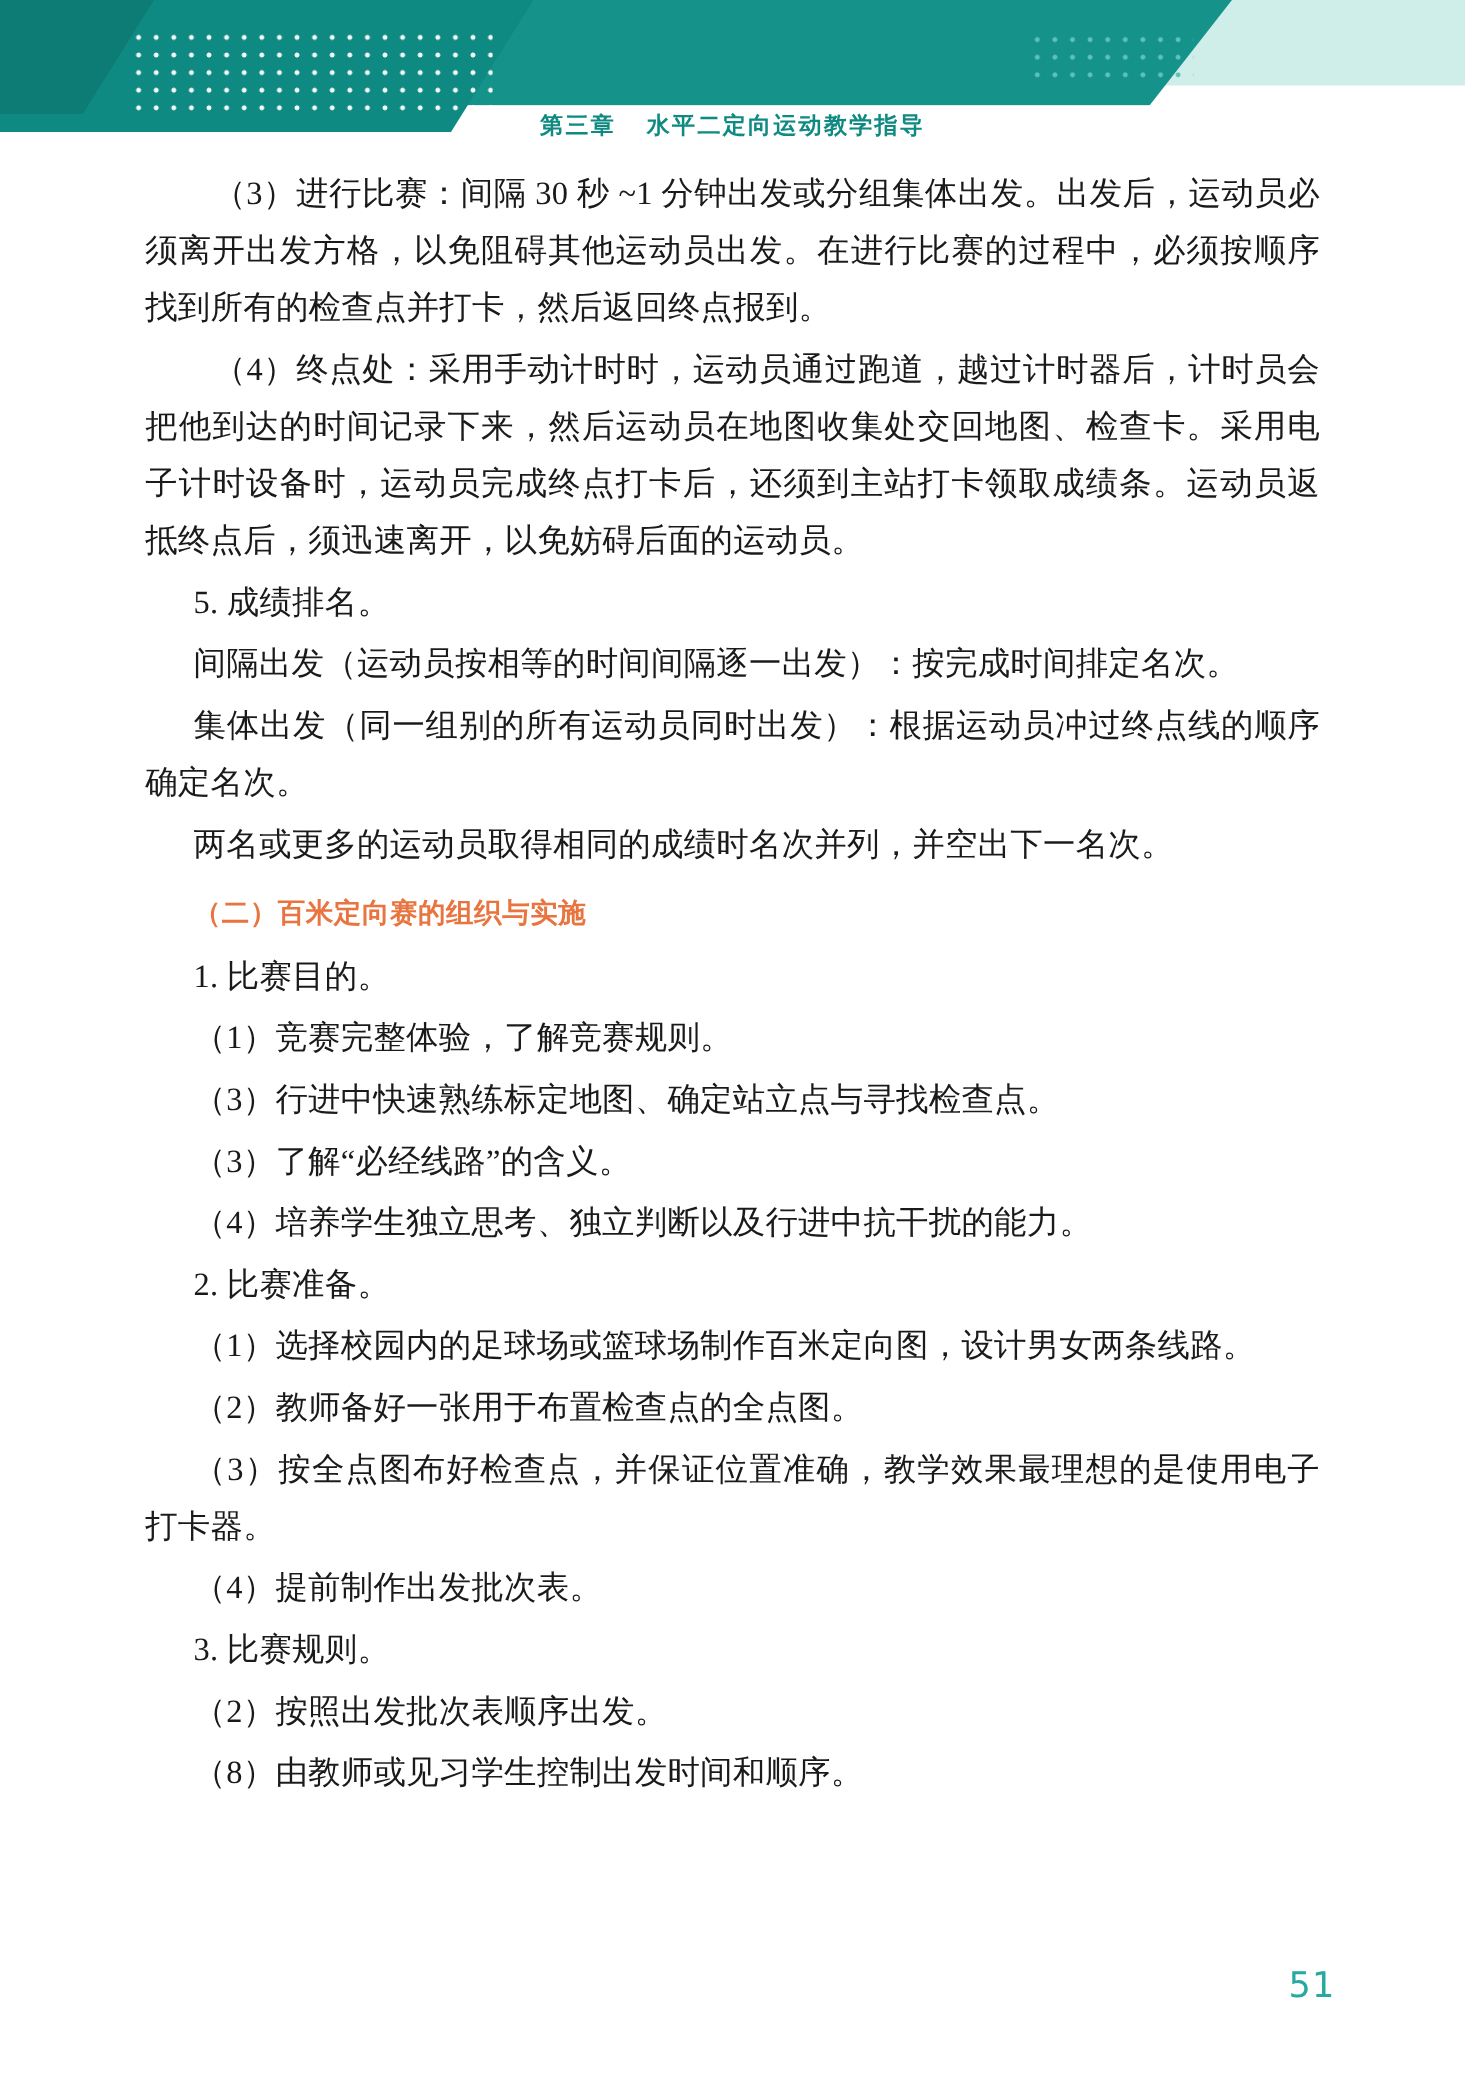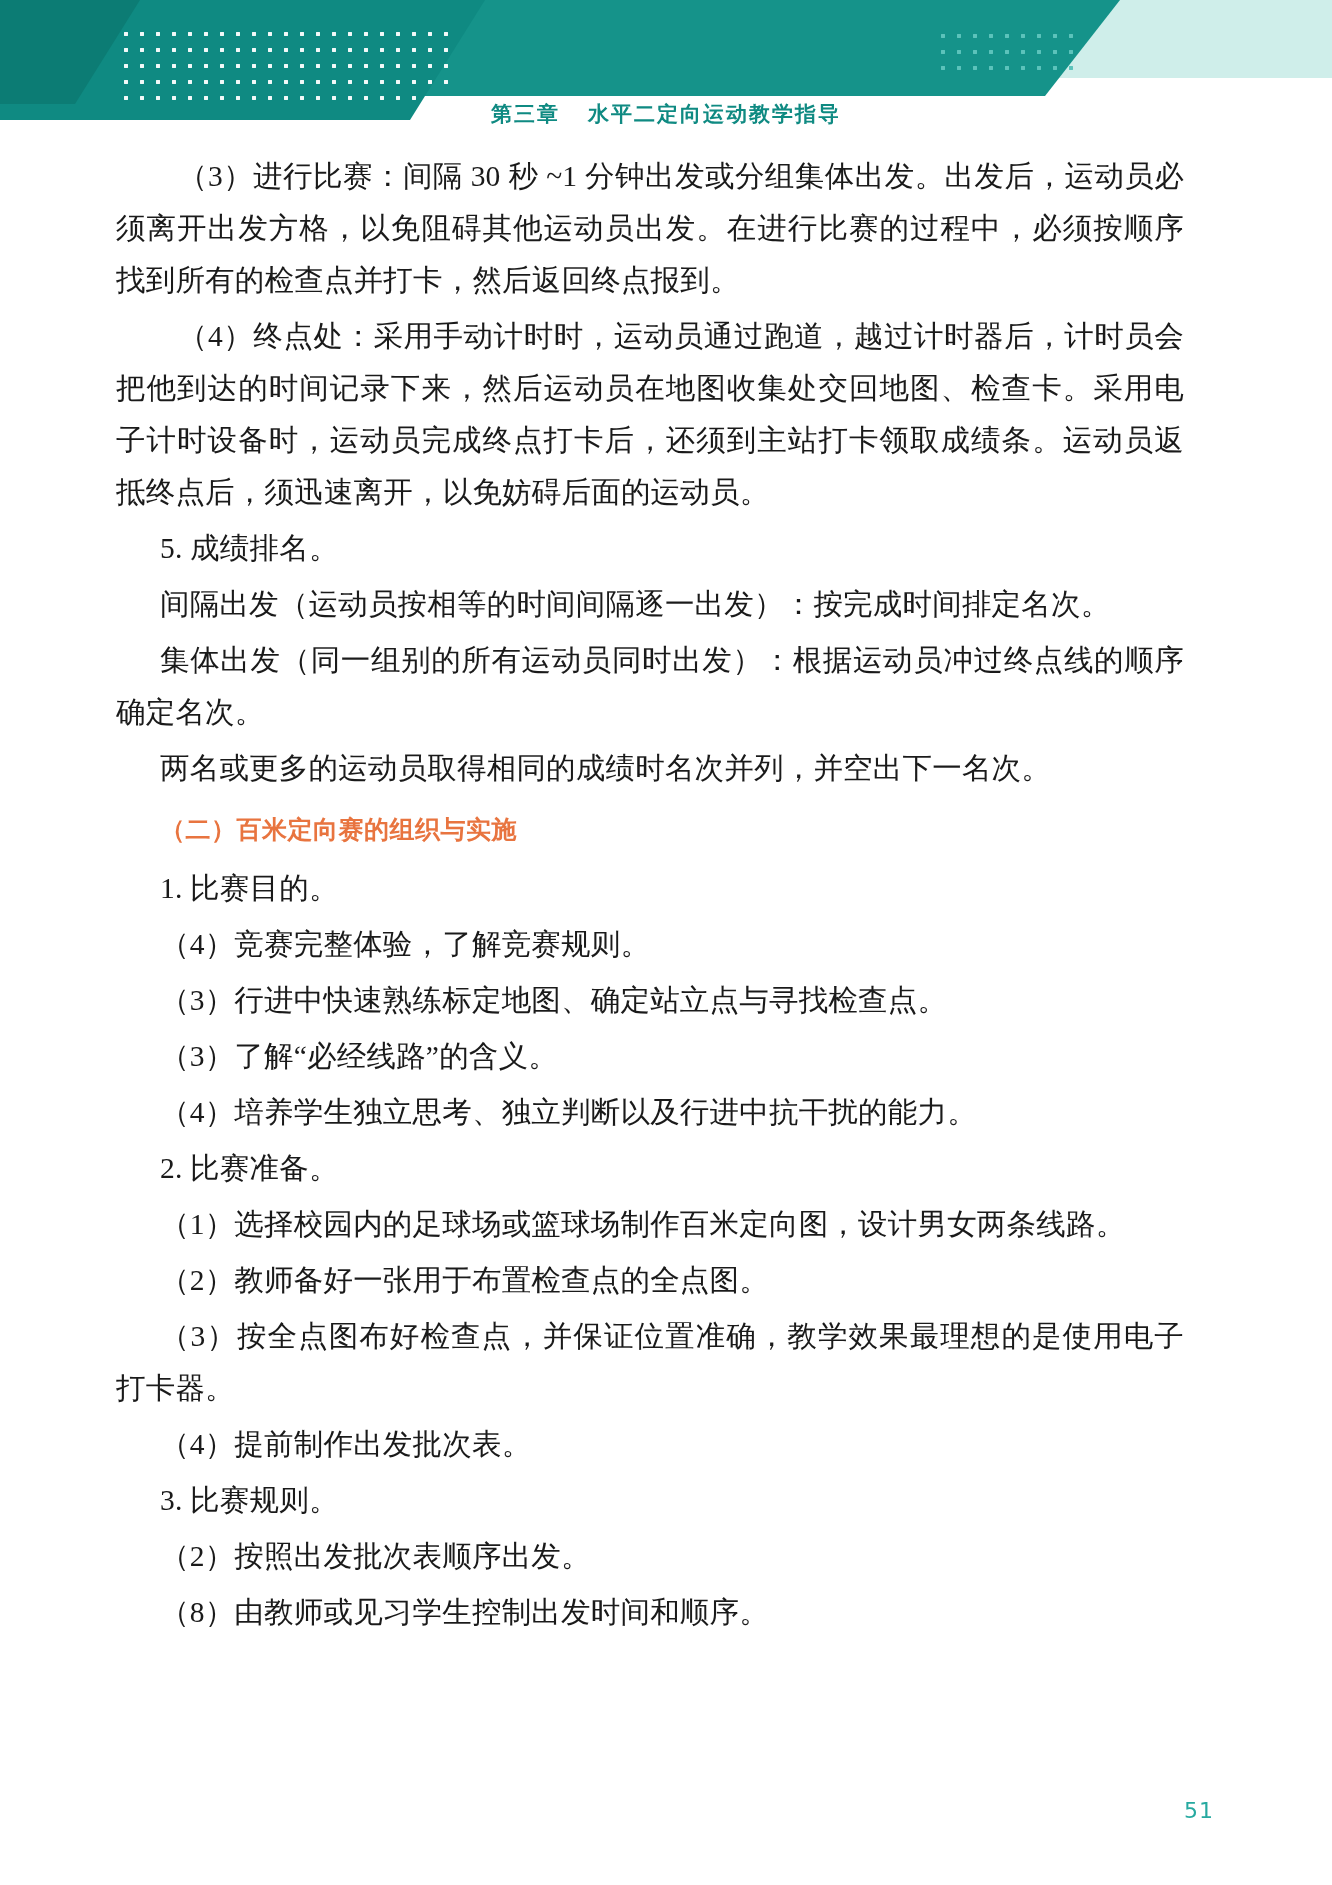--- a/index.html
+++ b/index.html
@@ -92,21 +92,21 @@
     color: #0f8a82;
     letter-spacing: 2px;
     box-sizing: border-box;
   }
   .rh-chapter { margin-right: 28px; }
 
   
   .content {
     position: absolute;
     top: 150px;
-    left: 116px;
+    left: 132px;
     width: 1068px;
   }
   p.para {
     margin: 0 0 4px 0;
     font-size: 29.5px;
     line-height: 52px;
     color: #1a1a1a;
     text-align: justify;
     text-justify: inter-ideograph;
     letter-spacing: 0.2px;
@@ -124,21 +124,21 @@
     line-height: 52px;
     letter-spacing: 0.5px;
   }
 
   
   .page-number {
     position: absolute;
     bottom: 62px;
     right: 118px;
     font-family: "DejaVu Sans", "Liberation Sans", sans-serif;
-    font-size: 22px;
+    font-size: 32px;
     color: #26a9a0;
     letter-spacing: 1px;
   }
 </style>
 </head>
 <body>
 
 <div class="header-band">
   <div class="band-teal-light"></div>
   <div class="band-teal-dark"></div>
@@ -157,21 +157,21 @@
   <p class="para indent">（3）进行比赛：间隔 30 秒 ~1 分钟出发或分组集体出发。出发后，运动员必须离开出发方格，以免阻碍其他运动员出发。在进行比赛的过程中，必须按顺序找到所有的检查点并打卡，然后返回终点报到。</p>
   <p class="para indent">（4）终点处：采用手动计时时，运动员通过跑道，越过计时器后，计时员会把他到达的时间记录下来，然后运动员在地图收集处交回地图、检查卡。采用电子计时设备时，运动员完成终点打卡后，还须到主站打卡领取成绩条。运动员返抵终点后，须迅速离开，以免妨碍后面的运动员。</p>
   <p class="para indent-small">5. 成绩排名。</p>
   <p class="para indent-small">间隔出发（运动员按相等的时间间隔逐一出发）：按完成时间排定名次。</p>
   <p class="para indent-small">集体出发（同一组别的所有运动员同时出发）：根据运动员冲过终点线的顺序确定名次。</p>
   <p class="para indent-small">两名或更多的运动员取得相同的成绩时名次并列，并空出下一名次。</p>
 
   <h3 class="section-title">（二）百米定向赛的组织与实施</h3>
 
   <p class="para indent-small">1. 比赛目的。</p>
-  <p class="para indent-small">（4）竞赛完整体验，了解竞赛规则。</p>
+  <p class="para indent-small">（1）竞赛完整体验，了解竞赛规则。</p>
   <p class="para indent-small">（3）行进中快速熟练标定地图、确定站立点与寻找检查点。</p>
   <p class="para indent-small">（3）了解“必经线路”的含义。</p>
   <p class="para indent-small">（4）培养学生独立思考、独立判断以及行进中抗干扰的能力。</p>
   <p class="para indent-small">2. 比赛准备。</p>
   <p class="para indent-small">（1）选择校园内的足球场或篮球场制作百米定向图，设计男女两条线路。</p>
   <p class="para indent-small">（2）教师备好一张用于布置检查点的全点图。</p>
   <p class="para indent-small">（3）按全点图布好检查点，并保证位置准确，教学效果最理想的是使用电子打卡器。</p>
   <p class="para indent-small">（4）提前制作出发批次表。</p>
   <p class="para indent-small">3. 比赛规则。</p>
   <p class="para indent-small">（2）按照出发批次表顺序出发。</p>

